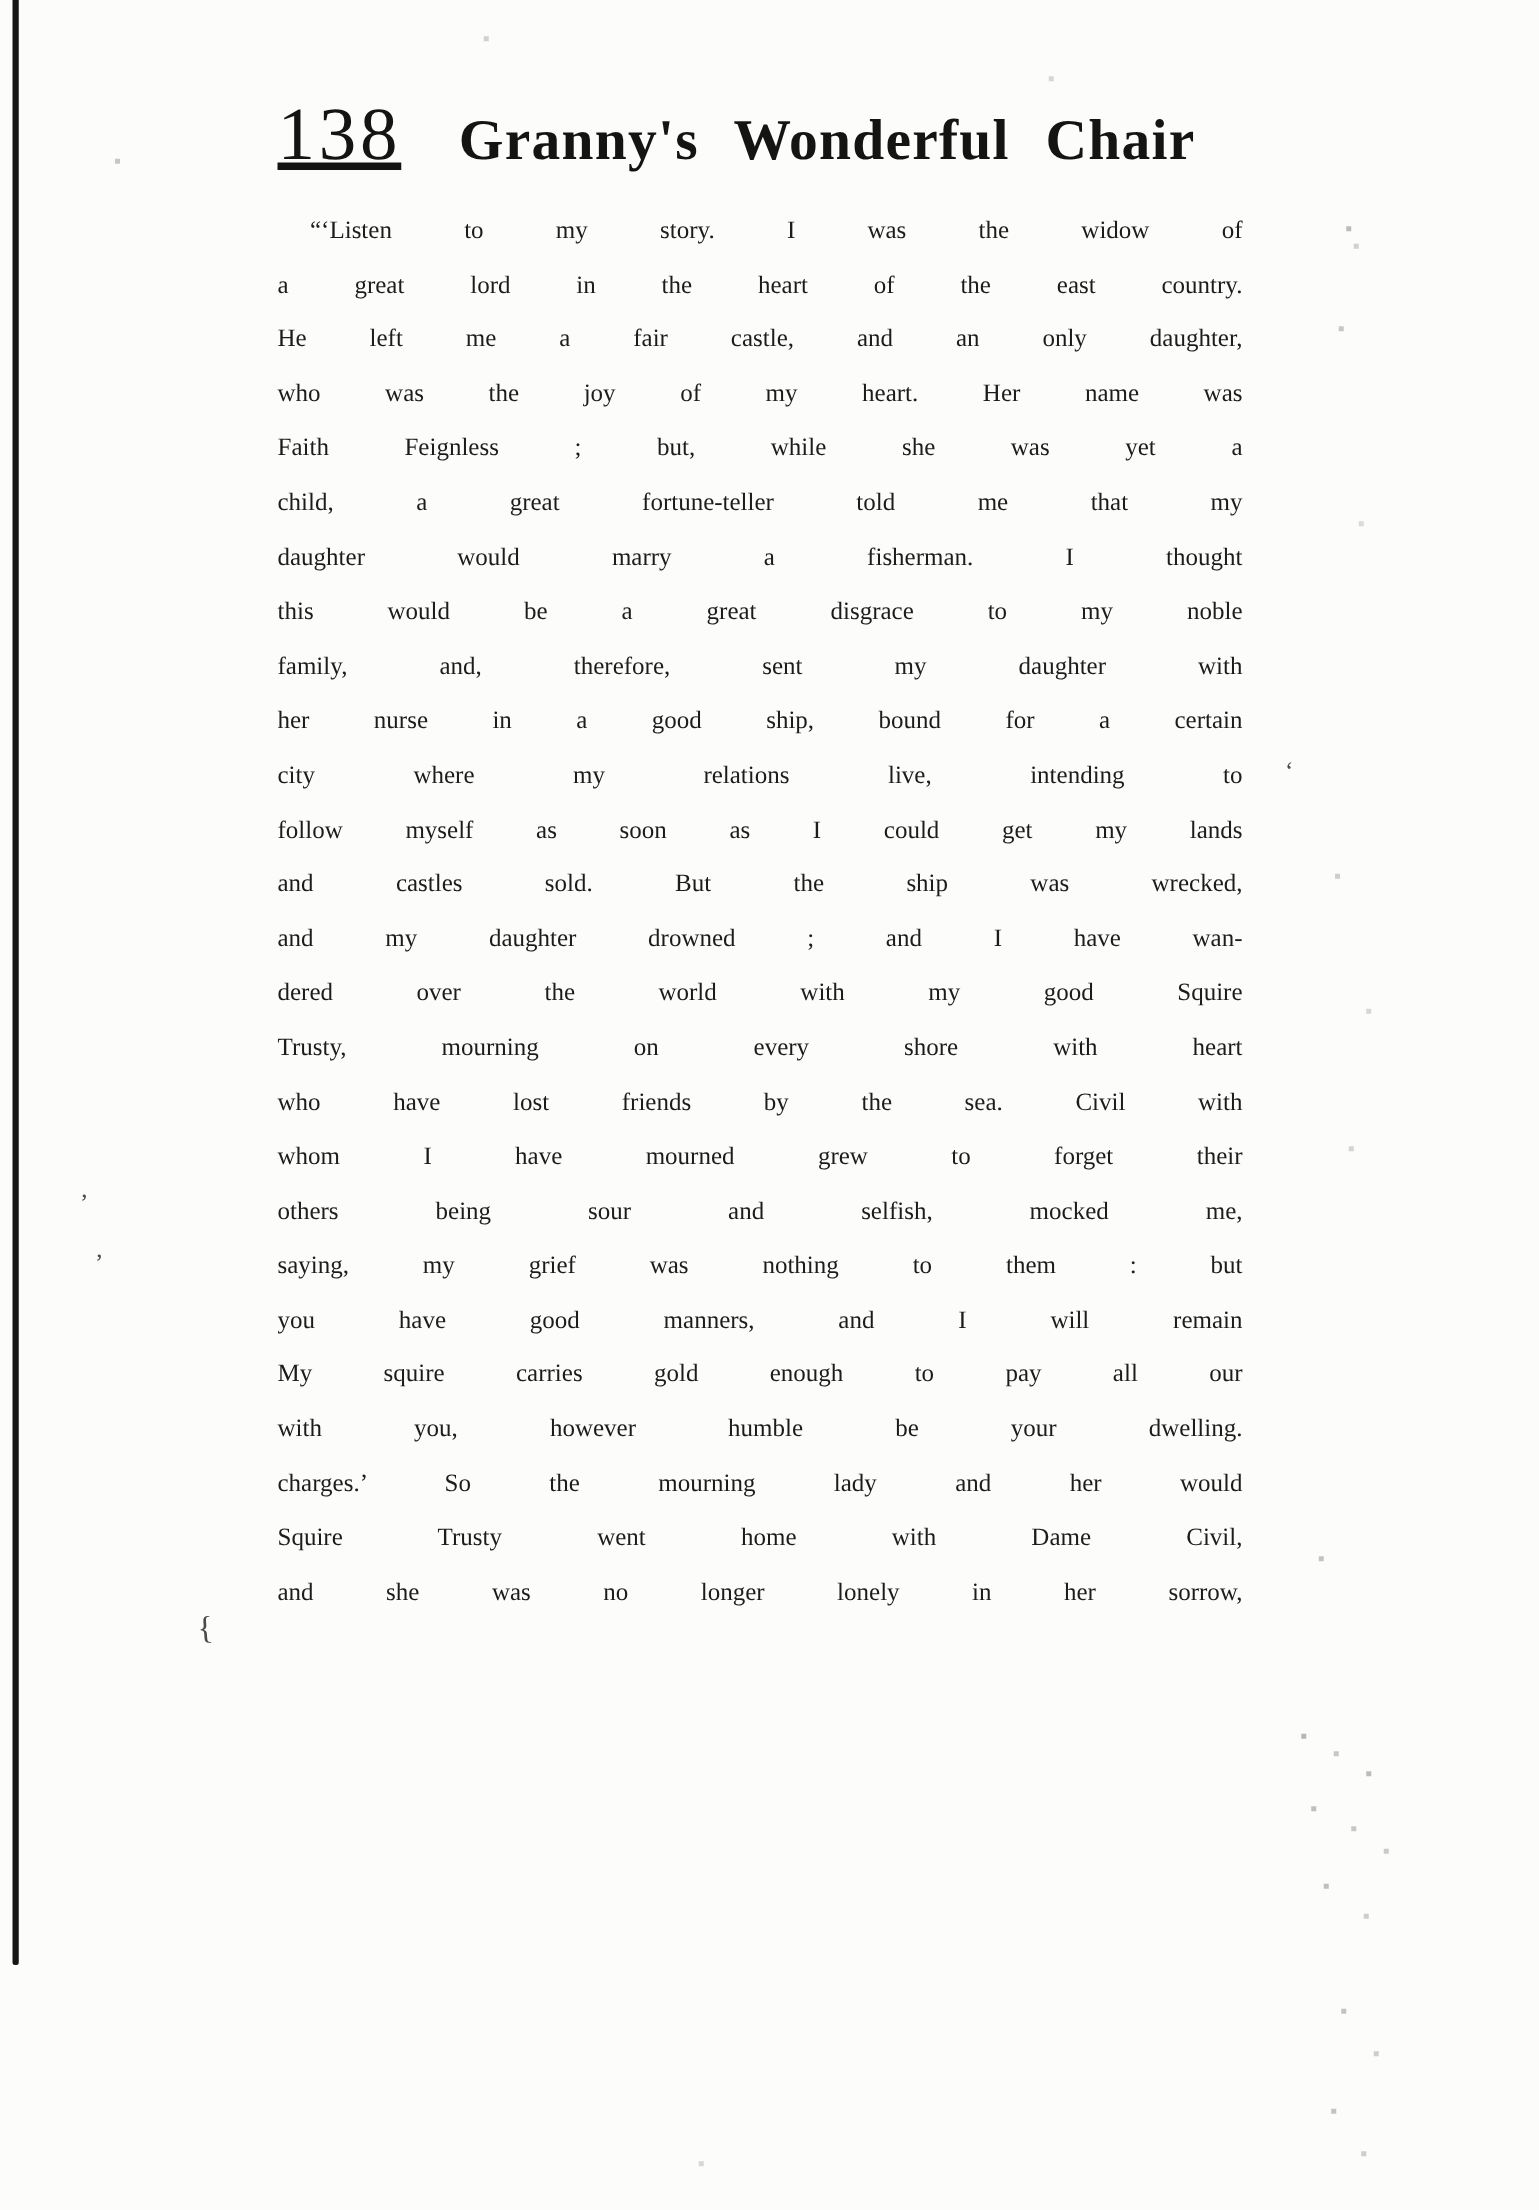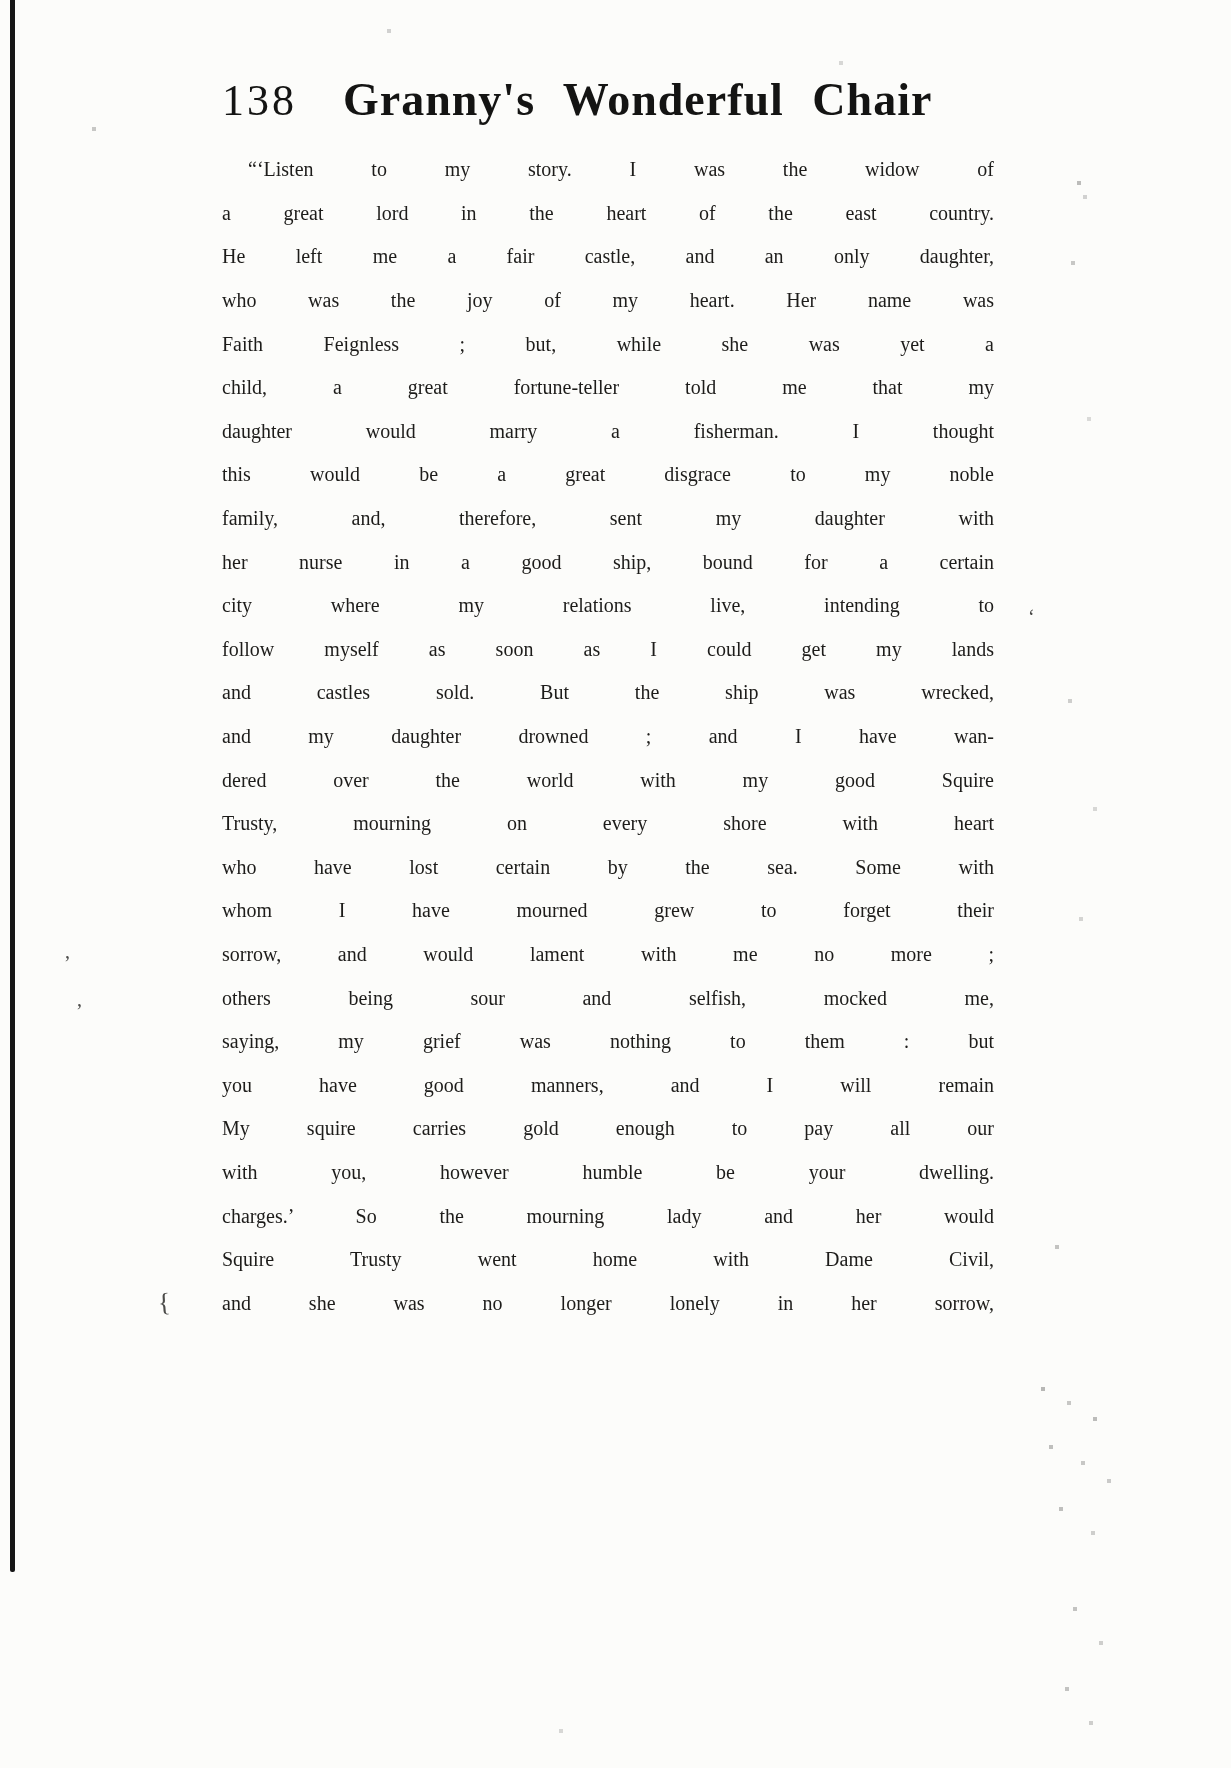--- a/index.html
+++ b/index.html
@@ -27,21 +27,22 @@
     display: flex;
     align-items: baseline;
     font-size: 46px;
     line-height: 1.05;
     color: #141413;
     margin-bottom: 24px;
   }
   .page-number {
     letter-spacing: 3px;
     margin-right: 46px;
-    font-size: 44px;
+    font-size: 60px;
+    text-decoration: underline;
   }
   .book-title {
     word-spacing: 16px;
     letter-spacing: 1px;
     font-weight: bold;
   }
   .text-block { width: 772px; }
   .line {
     font-size: 20px;
     line-height: 43.6px;
@@ -114,23 +115,22 @@
     <div class="line">daughter would marry a fisherman. I thought</div>
     <div class="line">this would be a great disgrace to my noble</div>
     <div class="line">family, and, therefore, sent my daughter with</div>
     <div class="line">her nurse in a good ship, bound for a certain</div>
     <div class="line">city where my relations live, intending to</div>
     <div class="line">follow myself as soon as I could get my lands</div>
     <div class="line">and castles sold. But the ship was wrecked,</div>
     <div class="line">and my daughter drowned ; and I have wan-</div>
     <div class="line">dered over the world with my good Squire</div>
     <div class="line">Trusty, mourning on every shore with heart</div>
-    <div class="line">who have lost certain by the sea. Some with</div>
+    <div class="line">who have lost friends by the sea. Civil with</div>
     <div class="line">whom I have mourned grew to forget their</div>
-    <div class="line">sorrow, and would lament with me no more ;</div>
     <div class="line">others being sour and selfish, mocked me,</div>
     <div class="line">saying, my grief was nothing to them : but</div>
     <div class="line">you have good manners, and I will remain</div>
     <div class="line">My squire carries gold enough to pay all our</div>
     <div class="line">with you, however humble be your dwelling.</div>
     <div class="line">charges.’ So the mourning lady and her would</div>
     <div class="line">Squire Trusty went home with Dame Civil,</div>
     <div class="line">and she was no longer lonely in her sorrow,</div>
   </main>
 

